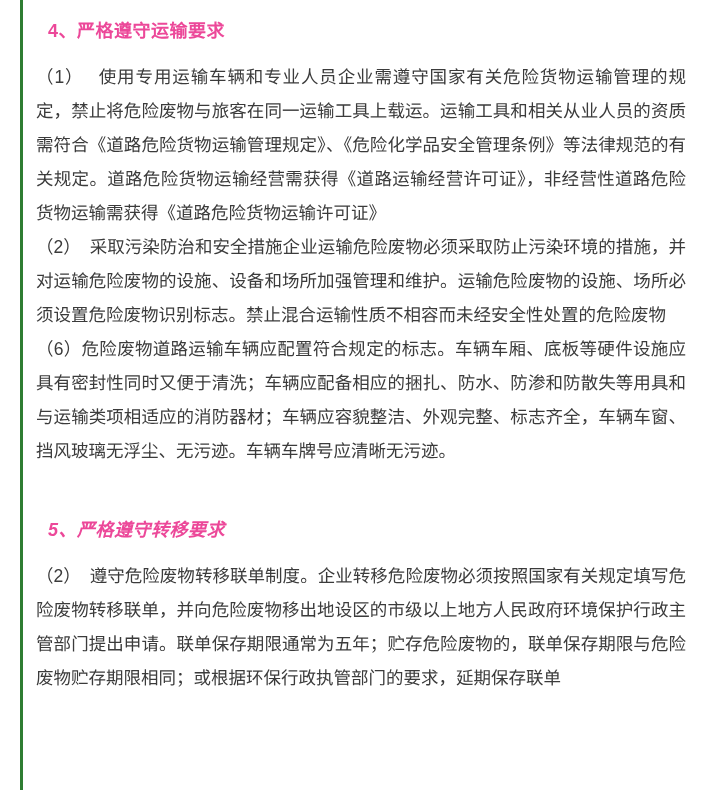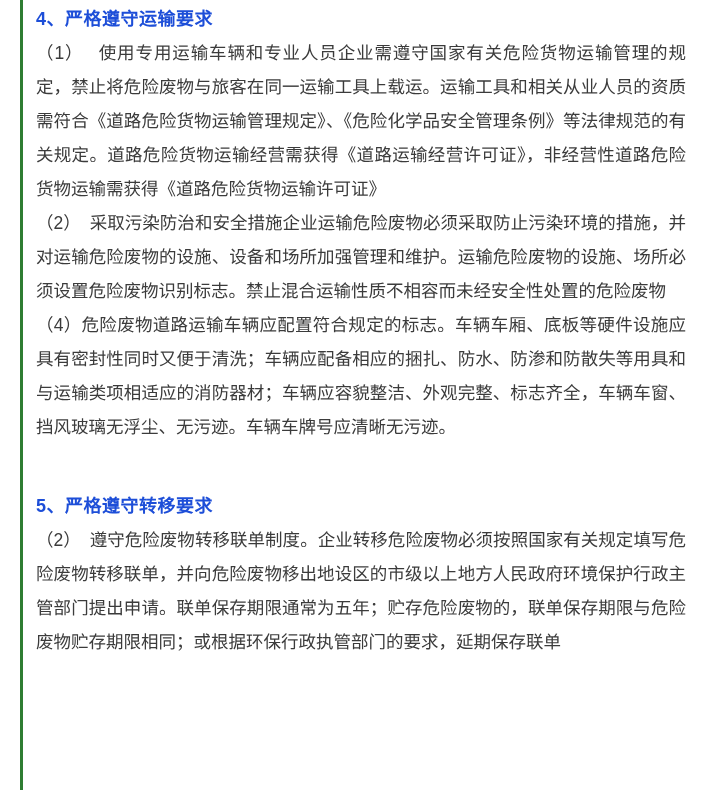--- a/index.html
+++ b/index.html
@@ -23,45 +23,46 @@
     position: absolute;
     left: 36px;
     top: 2px;
     width: 650px;
     color: #3b3b3b;
     font-size: 17.5px;
     line-height: 34px;
     text-align: justify;
   }
   .content h2 {
-    margin: 0;
+    margin: 12px;
     font-size: 18px;
     font-weight: bold;
-    color: #1d4ed8;
+    color: #ec4899;
     line-height: 34px;
     text-align: left;
     letter-spacing: 0.5px;
   }
   .content p {
     margin: 0;
   }
   .section-transfer h2 {
     margin-top: 45px;
+    font-style: italic;
   }
 </style>
 </head>
 <body>
 
 <div class="page">
   <div class="accent-line"></div>
   <div class="content">
     <section class="section-transport">
       <h2>4、严格遵守运输要求</h2>
       <p>（1）　 使用专用运输车辆和专业人员企业需遵守国家有关危险货物运输管理的规定，禁止将危险废物与旅客在同一运输工具上载运。运输工具和相关从业人员的资质需符合《道路危险货物运输管理规定》、《危险化学品安全管理条例》等法律规范的有关规定。道路危险货物运输经营需获得《道路运输经营许可证》，非经营性道路危险货物运输需获得《道路危险货物运输许可证》</p>
       <p>（2）　采取污染防治和安全措施企业运输危险废物必须采取防止污染环境的措施，并对运输危险废物的设施、设备和场所加强管理和维护。运输危险废物的设施、场所必须设置危险废物识别标志。禁止混合运输性质不相容而未经安全性处置的危险废物</p>
-      <p>（4）危险废物道路运输车辆应配置符合规定的标志。车辆车厢、底板等硬件设施应具有密封性同时又便于清洗；车辆应配备相应的捆扎、防水、防渗和防散失等用具和与运输类项相适应的消防器材；车辆应容貌整洁、外观完整、标志齐全，车辆车窗、挡风玻璃无浮尘、无污迹。车辆车牌号应清晰无污迹。</p>
+      <p>（6）危险废物道路运输车辆应配置符合规定的标志。车辆车厢、底板等硬件设施应具有密封性同时又便于清洗；车辆应配备相应的捆扎、防水、防渗和防散失等用具和与运输类项相适应的消防器材；车辆应容貌整洁、外观完整、标志齐全，车辆车窗、挡风玻璃无浮尘、无污迹。车辆车牌号应清晰无污迹。</p>
     </section>
     <section class="section-transfer">
       <h2>5、严格遵守转移要求</h2>
       <p>（2）　遵守危险废物转移联单制度。企业转移危险废物必须按照国家有关规定填写危险废物转移联单，并向危险废物移出地设区的市级以上地方人民政府环境保护行政主管部门提出申请。联单保存期限通常为五年；贮存危险废物的，联单保存期限与危险废物贮存期限相同；或根据环保行政执管部门的要求，延期保存联单</p>
     </section>
   </div>
 </div>
 
 </body></html>

